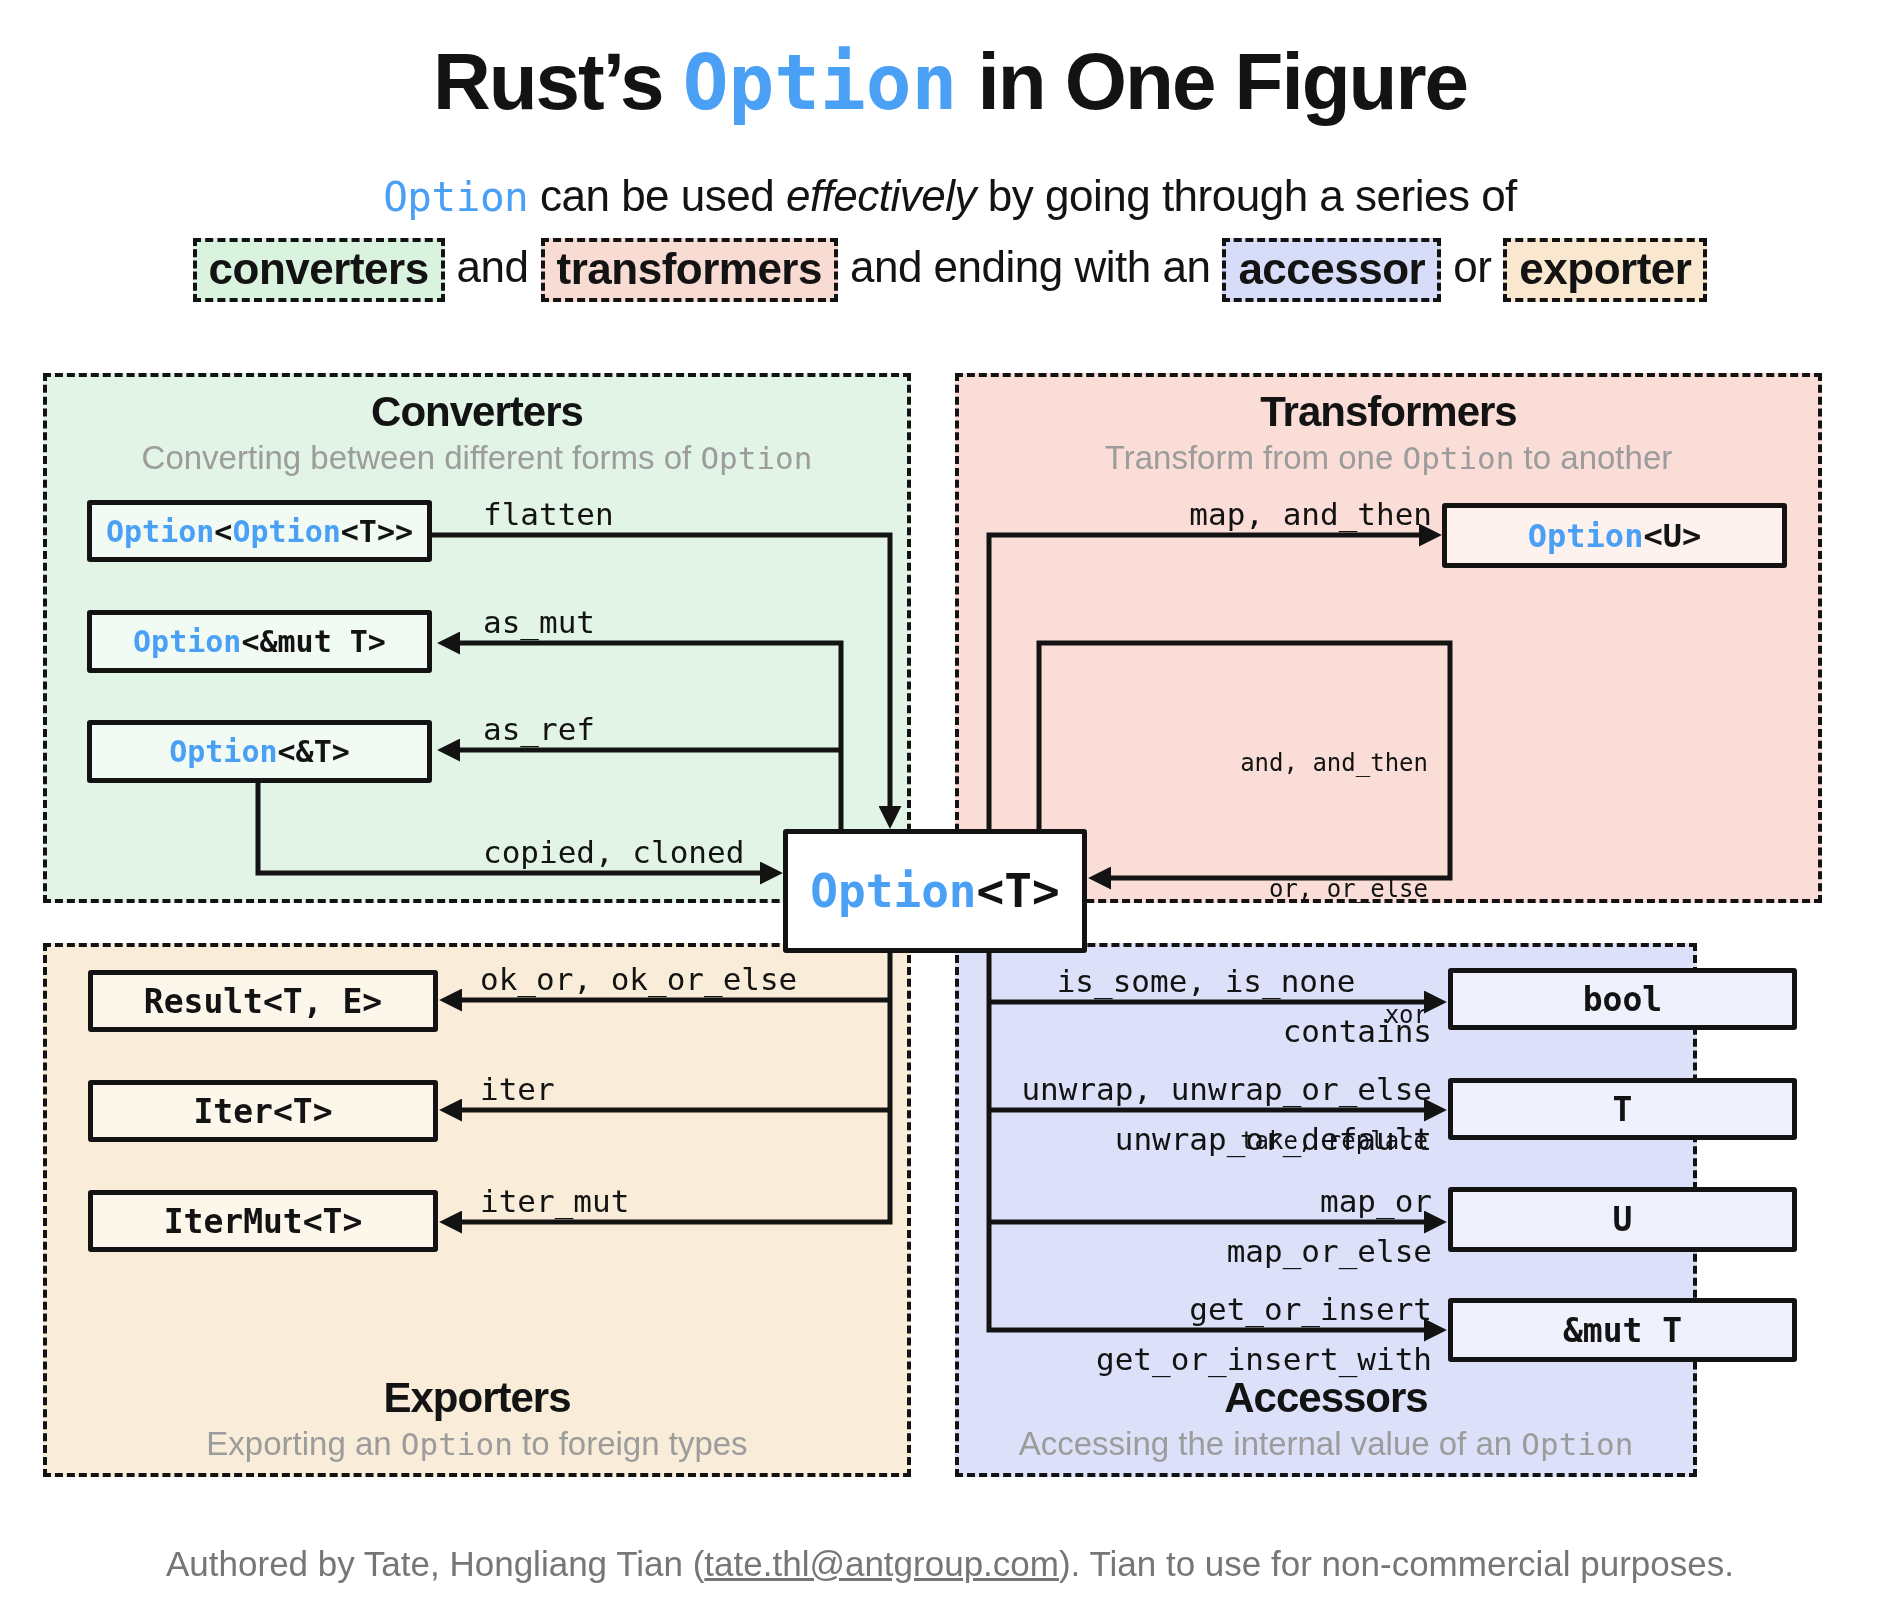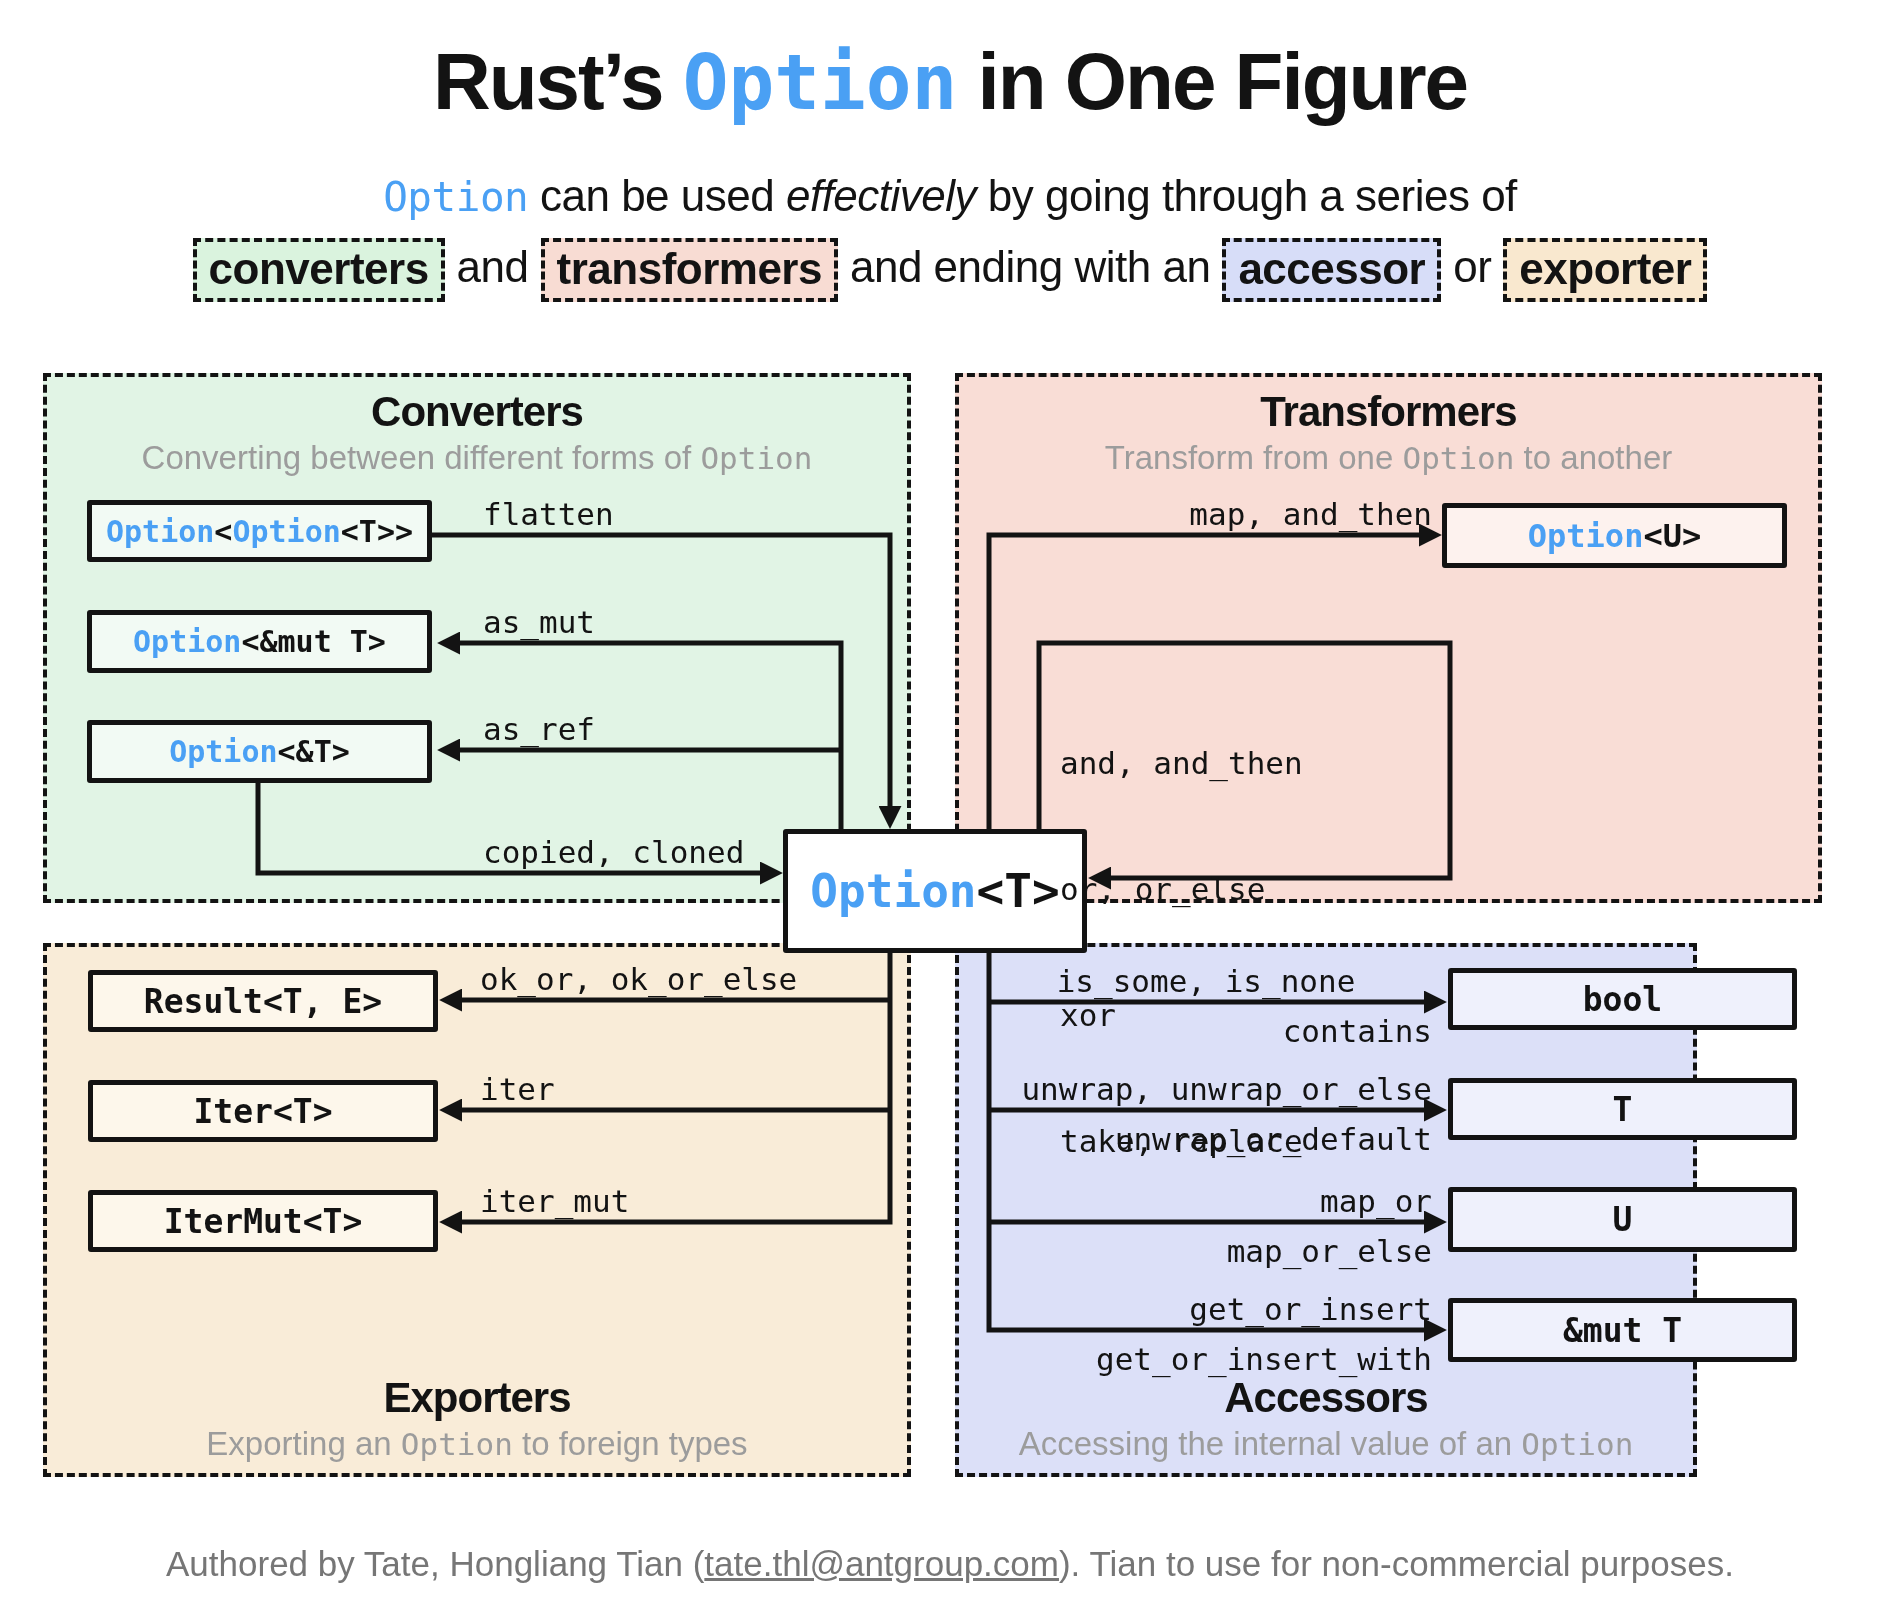--- a/index.html
+++ b/index.html
@@ -74,22 +74,22 @@
   
   .elabel{position:absolute;font-family:"DejaVu Sans Mono",monospace;font-size:31px;
           line-height:40px;z-index:5;white-space:pre;}
   .r{text-align:right;}
   #el-flatten {left:483px;top:494px;}
   #el-asmut   {left:483px;top:602px;}
   #el-asref   {left:483px;top:709px;}
   #el-copied  {left:483px;top:832px;}
   #el-map     {left:990px;top:494px;width:442px;}
   #loop-list  {position:absolute;left:1060px;top:658px;width:368px;z-index:5;
-               font-family:"DejaVu Sans Mono",monospace;font-size:31px;line-height:42px;
-               white-space:pre;}
+               font-family:"DejaVu Sans Mono",monospace;font-size:24px;line-height:42px;
+               text-align:right;white-space:pre;}
   #el-okor    {left:480px;top:959px;}
   #el-iter    {left:480px;top:1069px;}
   #el-itermut {left:480px;top:1181px;}
   #el-acc-t0{left:980px;top:961px;width:452px;text-align:center;}
   #el-acc-b0{left:980px;top:1011px;width:452px;}
   #el-acc-t1{left:980px;top:1069px;width:452px;}
   #el-acc-b1{left:980px;top:1119px;width:452px;}
   #el-acc-t2{left:980px;top:1181px;width:452px;}
   #el-acc-b2{left:980px;top:1231px;width:452px;}
   #el-acc-t3{left:980px;top:1289px;width:452px;}

